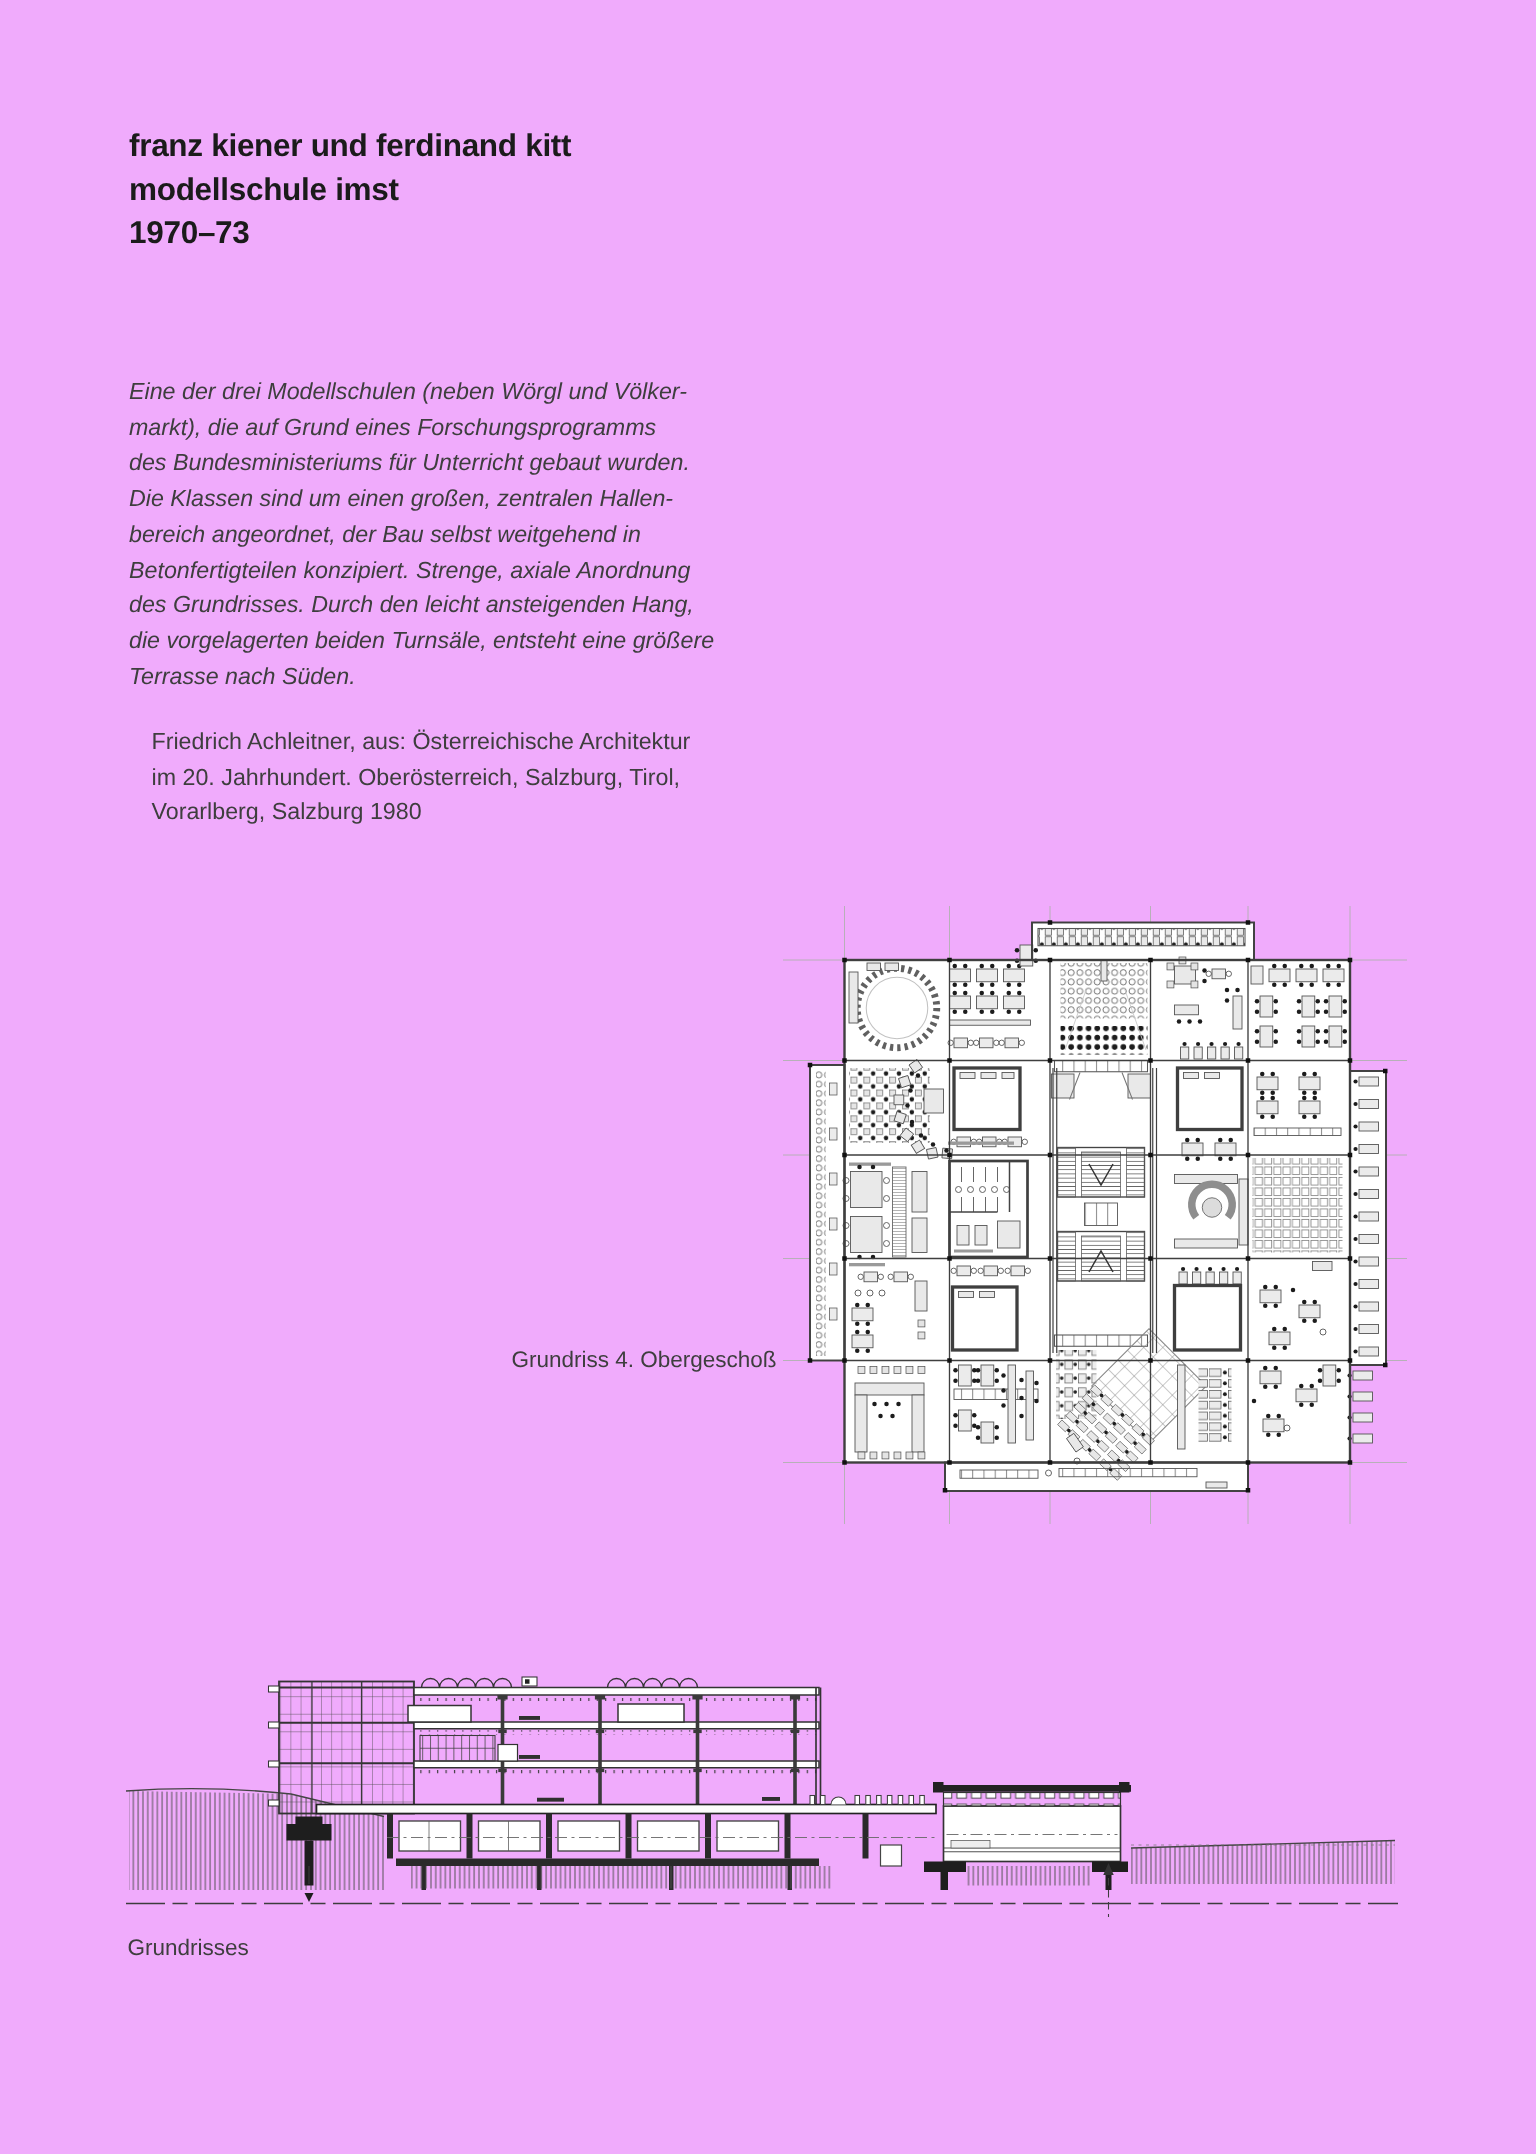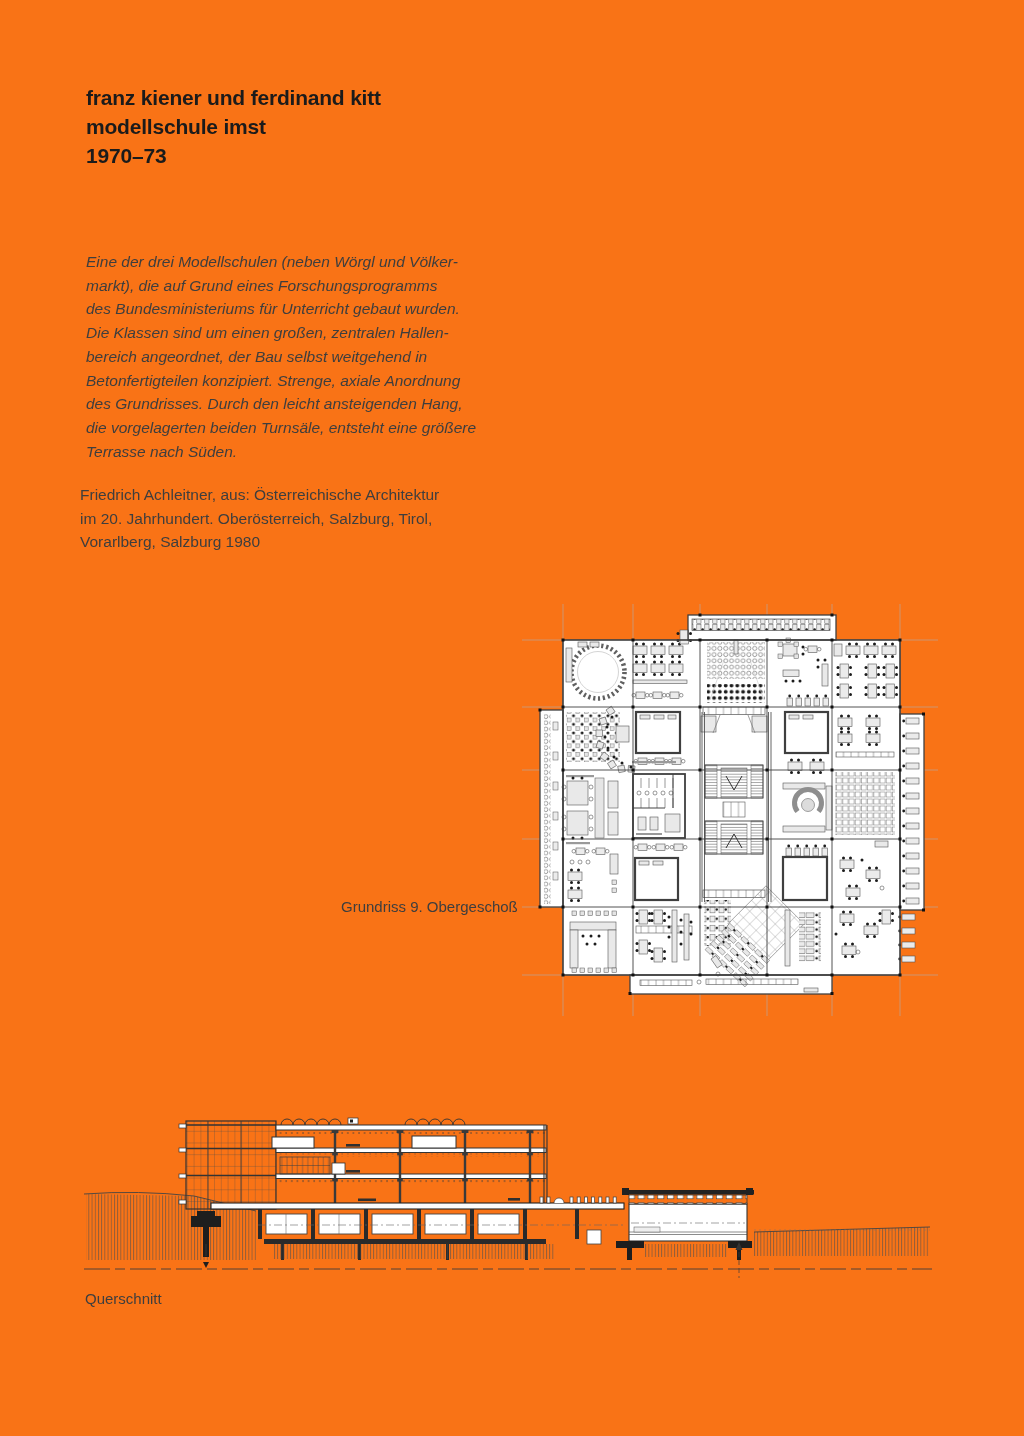--- a/index.html
+++ b/index.html
@@ -1,23 +1,23 @@
 <!DOCTYPE html>
 <html><head>
 <meta charset="utf-8">
 <style>
   html,body{margin:0;padding:0;background:#ffffff;}
-  .page{position:relative;width:1024px;height:1436px;background:#f97316;
+  .page{position:relative;width:1024px;height:1436px;background:#f0abfc;
         font-family:"Liberation Sans",sans-serif;color:#3d3d3d;overflow:hidden;}
   .title{position:absolute;left:86px;top:83px;margin:0;
          font-size:21px;line-height:29px;font-weight:700;color:#1b1b1b;
          letter-spacing:-0.2px;white-space:pre-line;}
   .desc{position:absolute;left:86px;top:250px;width:470px;margin:0;
         font-size:15.5px;line-height:23.7px;white-space:pre-line;color:#3e3e3e;font-style:italic;}
-  .cite{position:absolute;left:80px;top:483px;width:470px;margin:0;
+  .cite{position:absolute;left:101px;top:483px;width:470px;margin:0;
         font-size:15.5px;line-height:23.7px;white-space:pre-line;color:#3e3e3e;}
   .cap{position:absolute;font-size:15px;line-height:18px;color:#3e3e3e;}
   .cap-plan{left:341px;top:898px;}
   .cap-section{left:85px;top:1290px;}
   .fig{position:absolute;margin:0;padding:0;}
   .fig-plan{left:520px;top:602px;width:420px;height:418px;}
   .fig-section{left:78px;top:1084px;width:860px;height:200px;}
   svg .f{fill:#e9e9e9;stroke:#565656;stroke-width:.6;}
 </style>
 </head>
@@ -36,21 +36,21 @@
 bereich angeordnet, der Bau selbst weitgehend in
 Betonfertigteilen konzipiert. Strenge, axiale Anordnung
 des Grundrisses. Durch den leicht ansteigenden Hang,
 die vorgelagerten beiden Turnsäle, entsteht eine größere
 Terrasse nach Süden.</p>
 
   <p class="cite">Friedrich Achleitner, aus: Österreichische Architektur
 im 20. Jahrhundert. Oberösterreich, Salzburg, Tirol,
 Vorarlberg, Salzburg 1980</p>
 
-  <div class="cap cap-plan">Grundriss 9. Obergeschoß</div>
+  <div class="cap cap-plan">Grundriss 4. Obergeschoß</div>
 
   <figure class="fig fig-plan">
     <svg viewBox="0 0 420 418" width="420" height="418" xmlns="http://www.w3.org/2000/svg">
       <defs>
         <pattern id="occ" width="5.8" height="6.2" patternUnits="userSpaceOnUse">
             <circle cx="2.7" cy="3" r="2" fill="none" stroke="#555" stroke-width="0.55"></circle>
           </pattern>
         <pattern id="fcc" width="5.8" height="6.2" patternUnits="userSpaceOnUse">
             <circle cx="2.7" cy="3" r="1.9" fill="#1c1c1c"></circle>
           </pattern>
@@ -604,15 +604,15 @@
 
       <g>
         <path d="M6,185H854" stroke="#3d3d3d" stroke-width="0.9" stroke-dasharray="26 5 10 5"></path>
         <path d="M661,160V194" stroke="#3d3d3d" stroke-width="0.7" stroke-dasharray="5 3"></path>
         <path d="M657.5,166l3.5,-8 3.5,8z" fill="#333"></path>
         <path d="M128,160V172" stroke="#3d3d3d" stroke-width="0.7"></path>
       </g>
     </svg>
   </figure>
 
-  <div class="cap cap-section">Querschnitt</div>
+  <div class="cap cap-section">Grundrisses</div>
 
 </div>
 
 </body></html>

